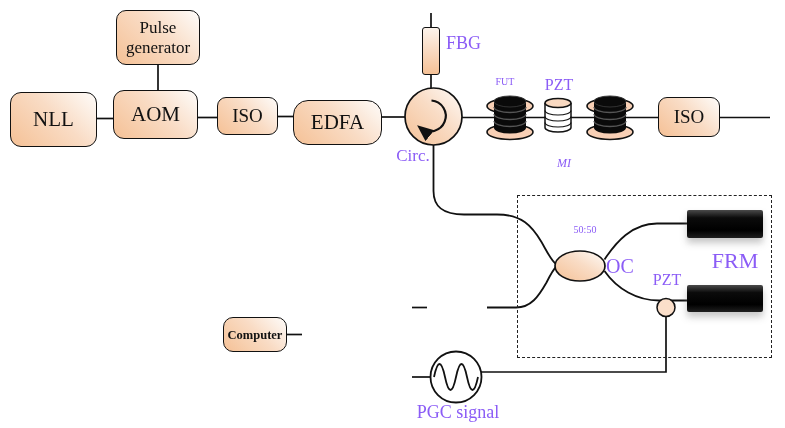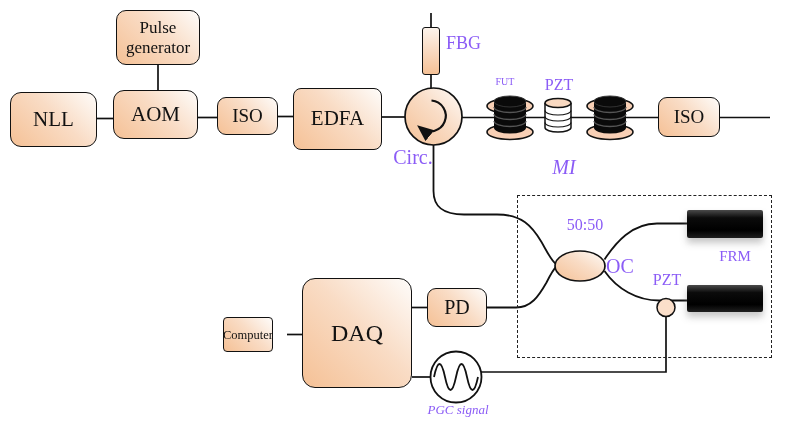--- a/index.html
+++ b/index.html
@@ -106,34 +106,32 @@
       <path d="M434,377 q5.5,-26 11,0 q5.5,26 11,0 q5.5,-26 11,0 q5.5,26 11,0" fill="none" stroke="#111" stroke-width="1.8"></path>
     </g>
   </svg>
 
   <div class="mibox" style="left:517px;top:195px;width:255px;height:163px;"></div>
 
   <div class="box" style="left:116px;top:10px;width:84px;height:55px;border-radius:10px;font-size:17px;padding:0 3px;">Pulse generator</div>
   <div class="box" style="left:10px;top:92px;width:87px;height:55px;border-radius:11px;font-size:21px;">NLL</div>
   <div class="box" style="left:113px;top:90px;width:85px;height:49px;border-radius:11px;font-size:21px;">AOM</div>
   <div class="box" style="left:217px;top:97px;width:61px;height:38px;border-radius:9px;font-size:19px;">ISO</div>
-  <div class="box" style="left:293px;top:88px;width:89px;height:62px;border-radius:8px;font-size:21px;">EDFA</div>
+  <div class="box" style="left:293px;top:100px;width:89px;height:45px;border-radius:15px;font-size:21px;">EDFA</div>
   <div class="fbgrect" style="left:422px;top:27px;width:18px;height:48px;"></div>
   <div class="box" style="left:658px;top:97px;width:62px;height:40px;border-radius:9px;font-size:19px;">ISO</div>
-  <div class="box" style="left:302px;top:278px;width:110px;height:110px;border-radius:13px;font-size:24px;">DAQ</div>
-  <div class="box" style="left:223px;top:317px;width:50px;height:35px;border-radius:4px;font-size:12.5px;">Computer</div>
-  <div class="box" style="left:427px;top:288px;width:60px;height:39px;border-radius:9px;font-size:20px;">PD</div>
+  <div class="box" style="left:223px;top:317px;width:64px;height:35px;border-radius:10px;font-size:12.5px;font-weight:bold;">Computer</div>
 
   <div class="mirror" style="left:687px;top:210px;width:76px;height:28px;"></div>
   <div class="mirror" style="left:687px;top:285px;width:76px;height:27px;"></div>
 
   <div class="lbl" style="left:446px;top:33px;font-size:18px;">FBG</div>
-  <div class="lbl" style="left:390px;top:146px;width:46px;font-size:20px;">Circ.</div>
+  <div class="lbl" style="left:390px;top:146px;width:46px;font-size:17px;">Circ.</div>
   <div class="lbl" style="left:483px;top:76px;width:44px;font-size:10px;">FUT</div>
   <div class="lbl" style="left:537px;top:76px;width:44px;font-size:16px;">PZT</div>
-  <div class="lbl italic" style="left:544px;top:156px;width:40px;font-size:20px;">MI</div>
-  <div class="lbl" style="left:563px;top:216px;width:44px;font-size:16px;">50:50</div>
+  <div class="lbl italic" style="left:544px;top:156px;width:40px;font-size:12px;">MI</div>
+  <div class="lbl" style="left:563px;top:224px;width:44px;font-size:10px;">50:50</div>
   <div class="lbl" style="left:555px;top:254px;width:50px;font-size:20px;line-height:24px;margin-left:40px;">OC</div>
-  <div class="lbl" style="left:705px;top:248px;width:60px;font-size:15px;">FRM</div>
+  <div class="lbl" style="left:705px;top:248px;width:60px;font-size:22px;">FRM</div>
   <div class="lbl" style="left:645px;top:271px;width:44px;font-size:16px;">PZT</div>
-  <div class="lbl" style="left:408px;top:402px;width:100px;font-size:13px;font-style:italic;">PGC signal</div>
+  <div class="lbl" style="left:408px;top:402px;width:100px;font-size:18px;">PGC signal</div>
 
 </div>
 
 </body></html>

